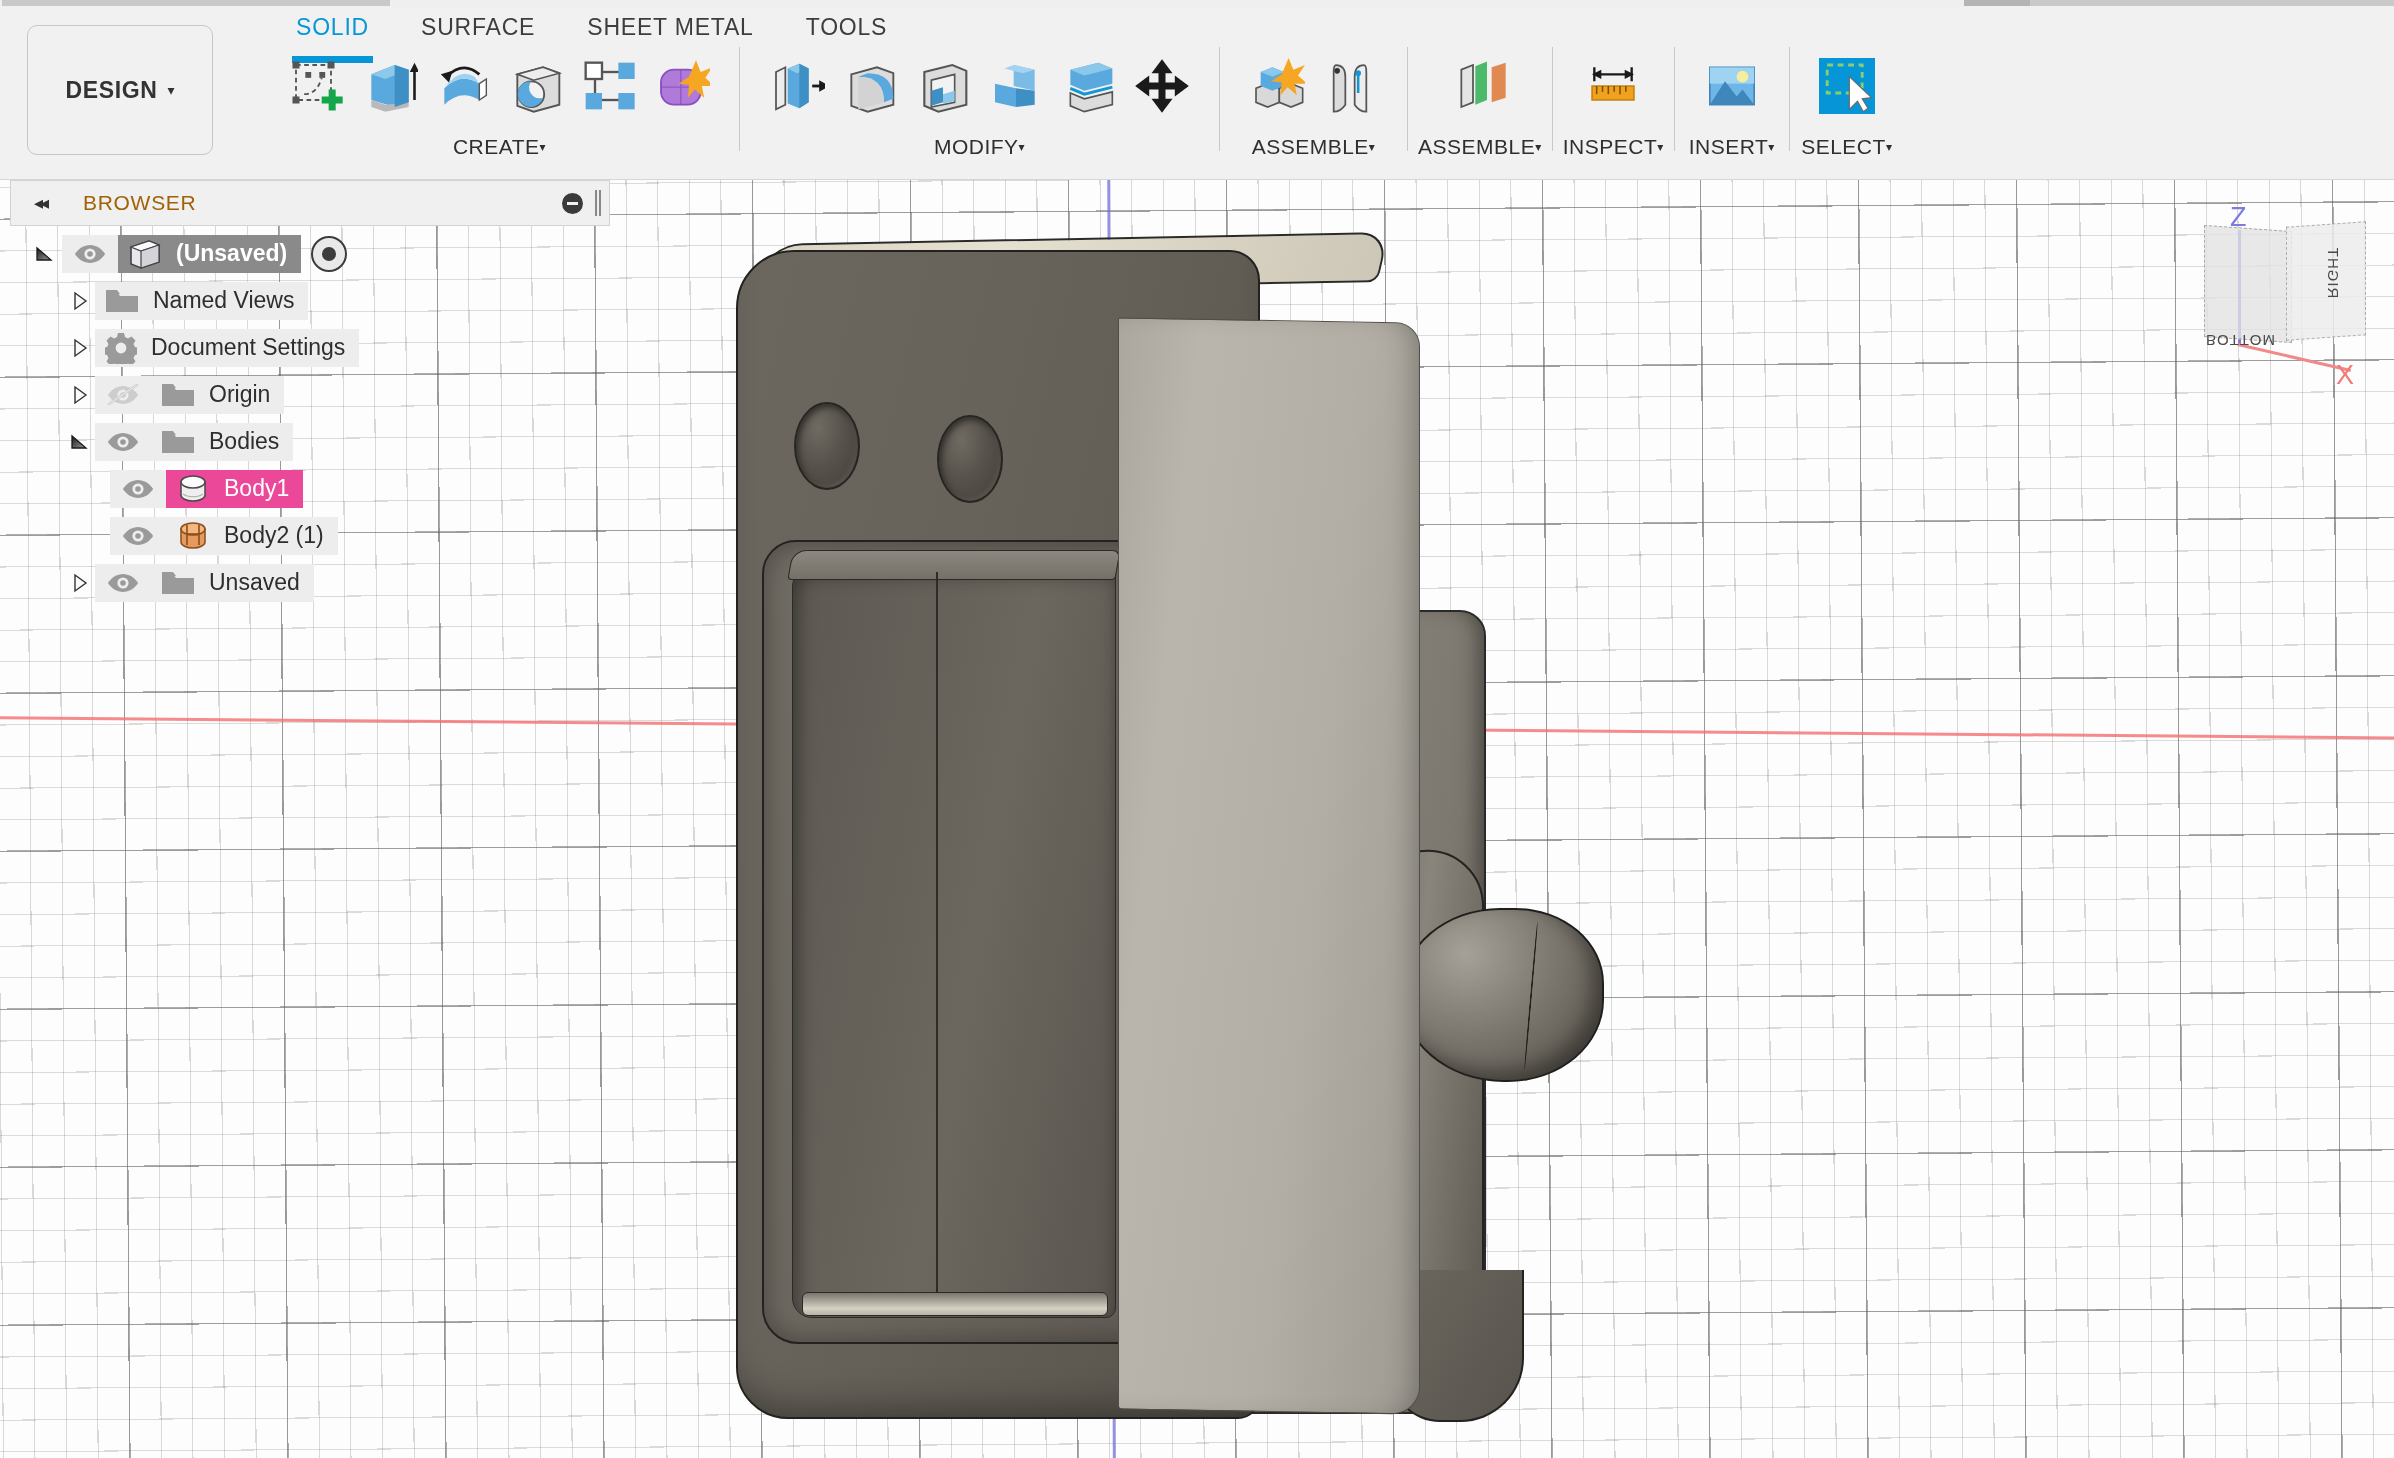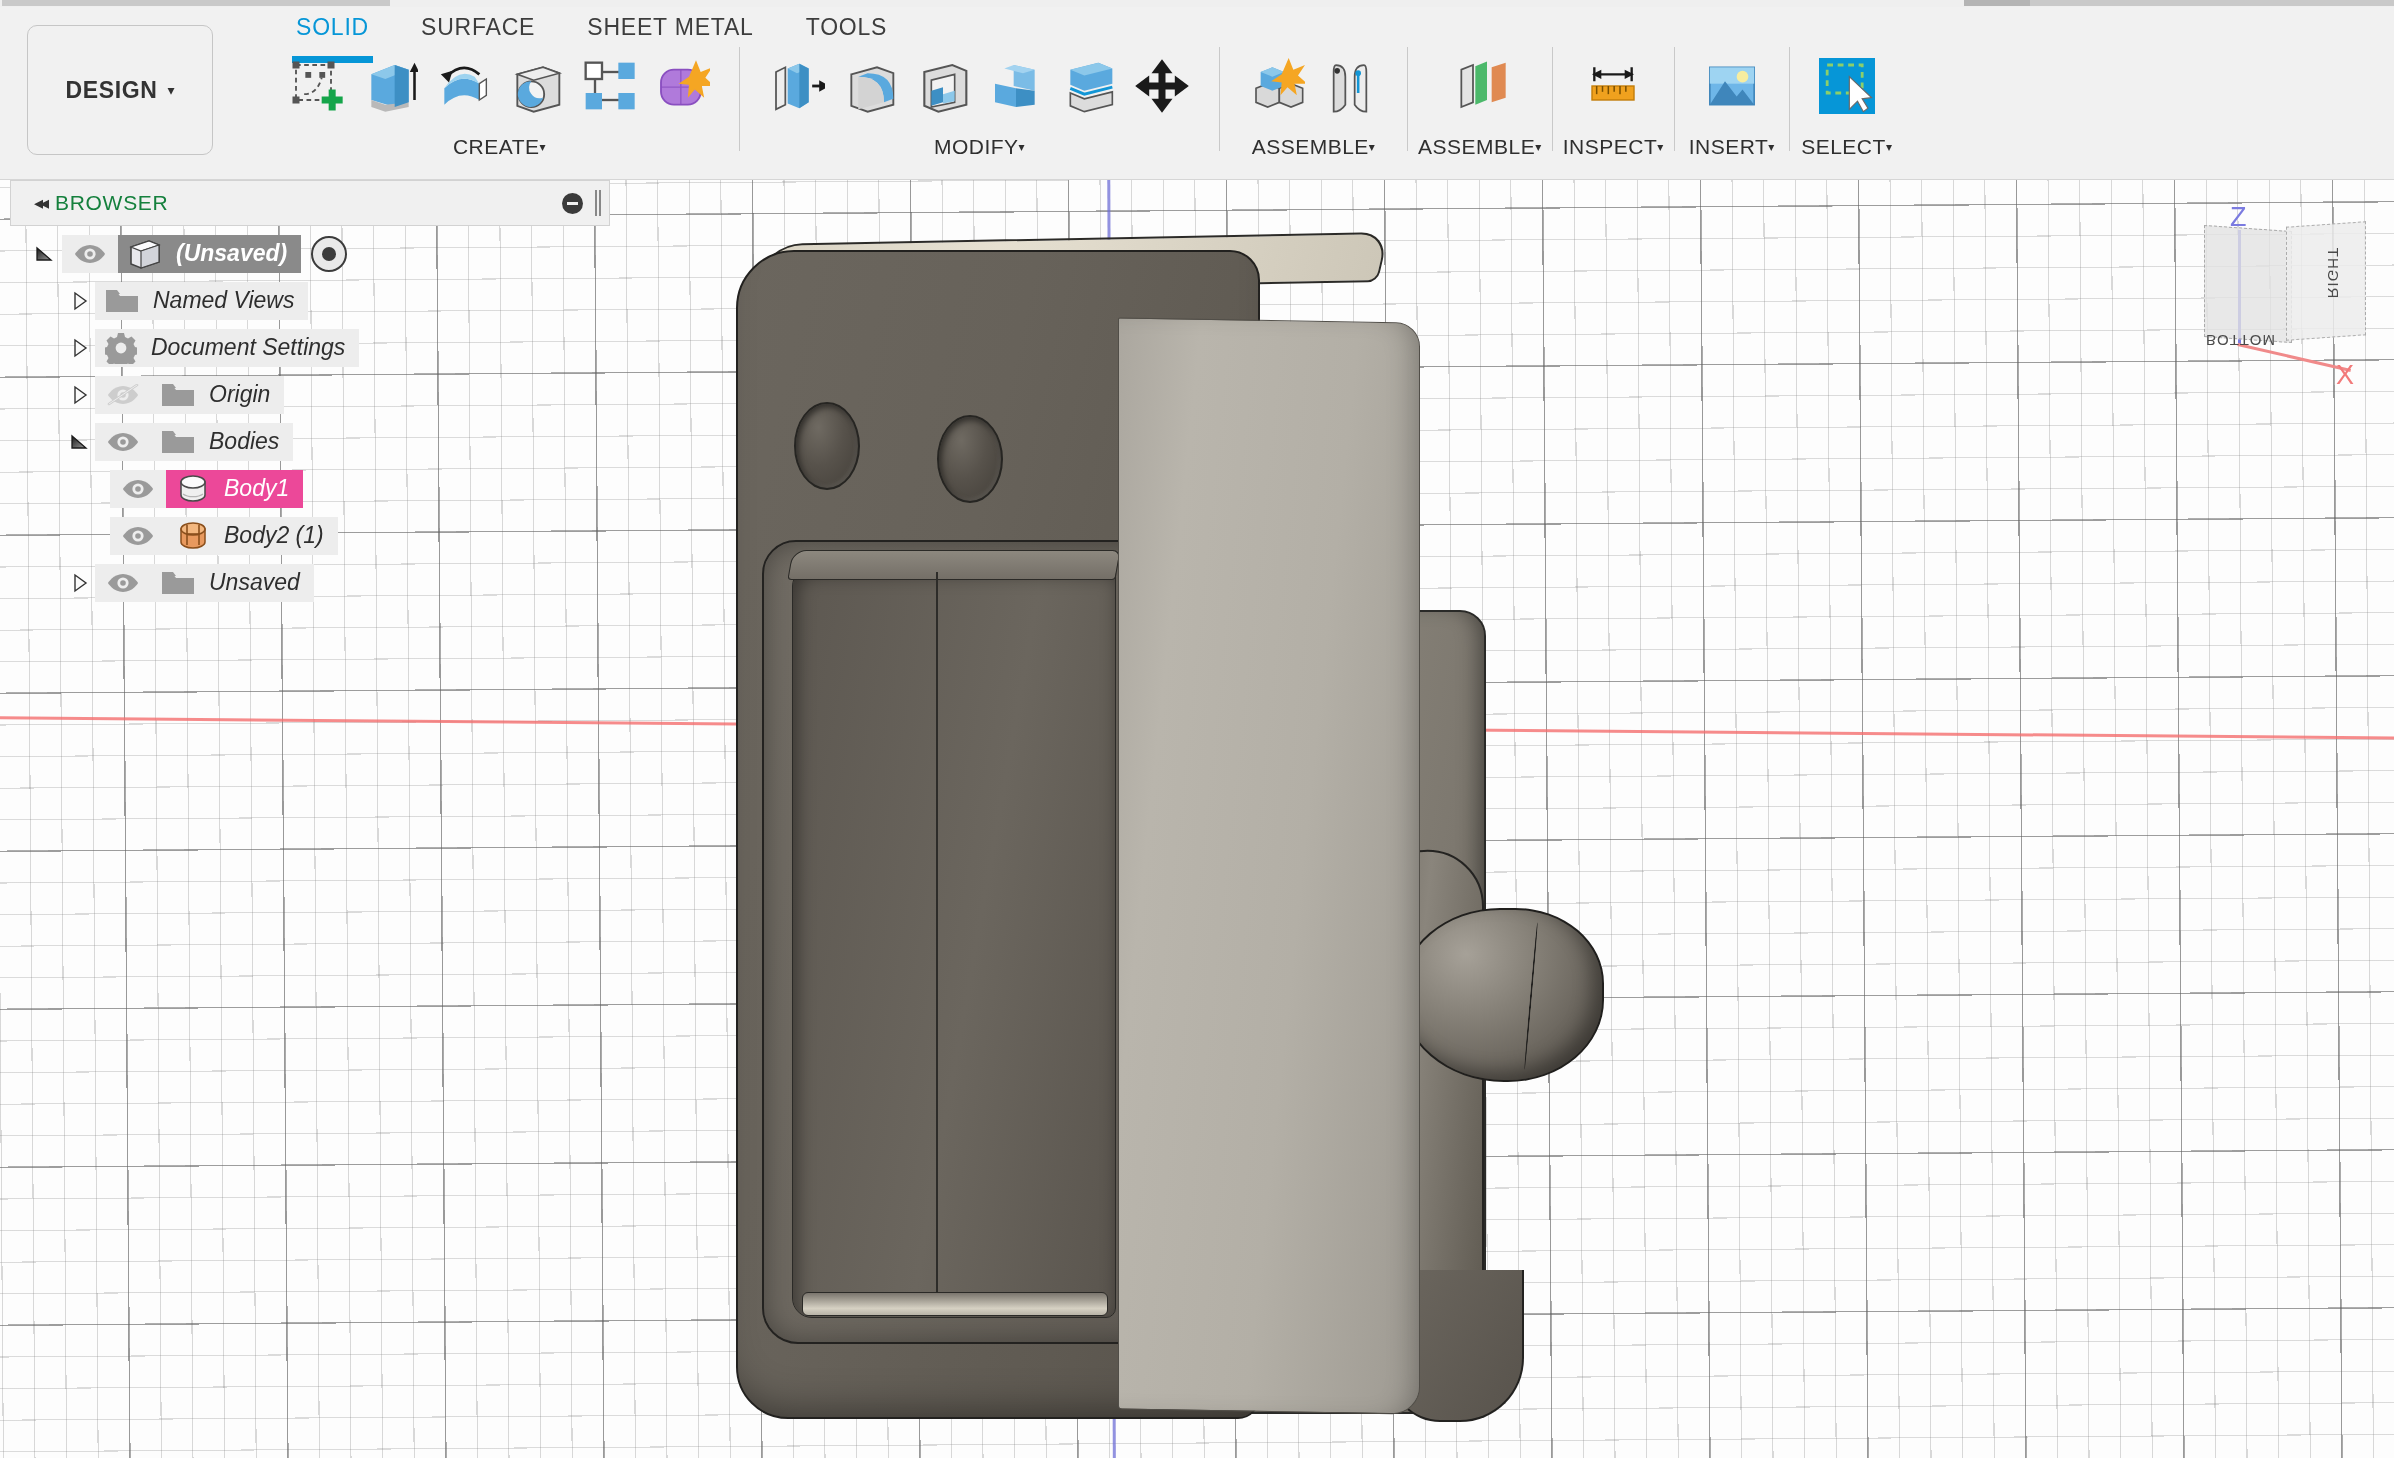--- a/index.html
+++ b/index.html
@@ -161,36 +161,36 @@
   .tbtn{width:62px;height:78px;display:flex;align-items:center;justify-content:center;
     cursor:pointer;border-radius:4px;}
   .tbtn svg{display:block;}
 
   
   #browser{position:absolute;left:10px;top:180px;width:600px;}
   #bhead{position:relative;height:44px;background:#f0f0f0;border:1px solid #d2d2d2;
     display:flex;align-items:center;}
   #bhead .collapse{margin-left:14px;width:30px;display:flex;align-items:center;
     justify-content:center;cursor:pointer;color:#333;font-size:18px;letter-spacing:-3px;}
-  #bhead .btitle{margin-left:0;font-size:21px;color:#15803d;letter-spacing:.7px;}
+  #bhead .btitle{margin-left:28px;font-size:21px;color:#a16207;letter-spacing:.7px;}
   #bhead .rightwrap{margin-left:auto;display:flex;align-items:center;gap:12px;padding-right:8px;}
   .minus-circle{width:21px;height:21px;border-radius:50%;background:#3a3a3a;
     display:flex;align-items:center;justify-content:center;cursor:pointer;}
   .minus-circle i{display:block;width:11px;height:3px;background:#f0f0f0;}
   .vgrip{width:3px;height:26px;border-left:2px solid #888;border-right:2px solid #888;
     box-sizing:content-box;width:2px;cursor:col-resize;}
 
   #btree{padding-top:4px;}
   .trow{position:relative;height:47px;display:flex;align-items:center;}
   .twist{width:30px;height:47px;display:flex;align-items:center;justify-content:center;cursor:pointer;}
   .twist svg{display:block;}
   .eye{width:56px;height:38px;display:flex;align-items:center;justify-content:center;
     background:#ededed;cursor:pointer;}
   .labelbox{height:38px;display:flex;align-items:center;gap:14px;padding:0 14px 0 10px;
-    background:#ededed;font-style:italic;}
+    background:#ededed;}
   .labelbox .nm{font-size:23px;color:#2e2e2e;white-space:nowrap;}
   .labelbox .sub{color:#2e2e2e;}
   .trow.selected-soft .labelbox{background:#8a8a8a;}
   .trow.selected-soft .labelbox .nm{color:#ffffff;font-weight:bold;}
   .trow.selected .labelbox{background:#ec4899;justify-content:center;}
   .trow.selected .labelbox .nm{color:#ffffff;}
   .activate{width:32px;height:32px;border-radius:50%;border:2px solid #3c3c3c;
     background:#e9e9e9;display:flex;align-items:center;justify-content:center;
     margin-left:10px;cursor:pointer;}
   .activate i{width:14px;height:14px;border-radius:50%;background:#3c3c3c;display:block;}

